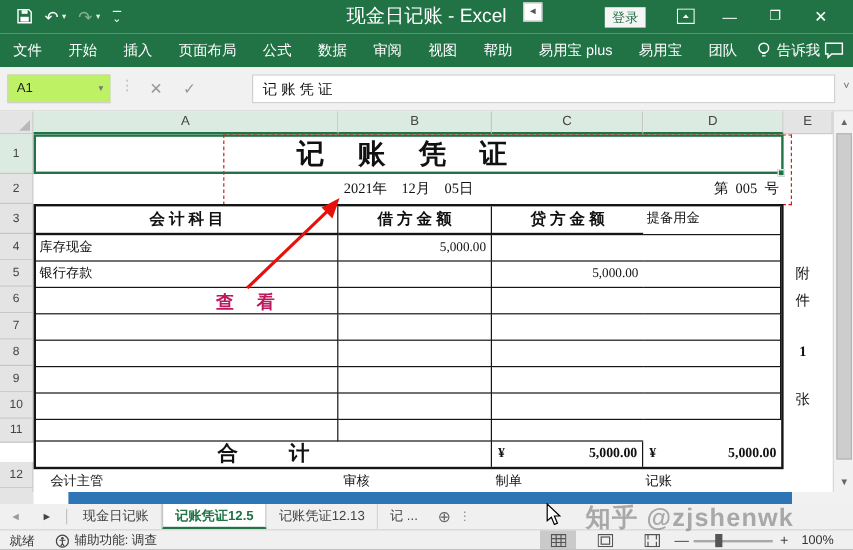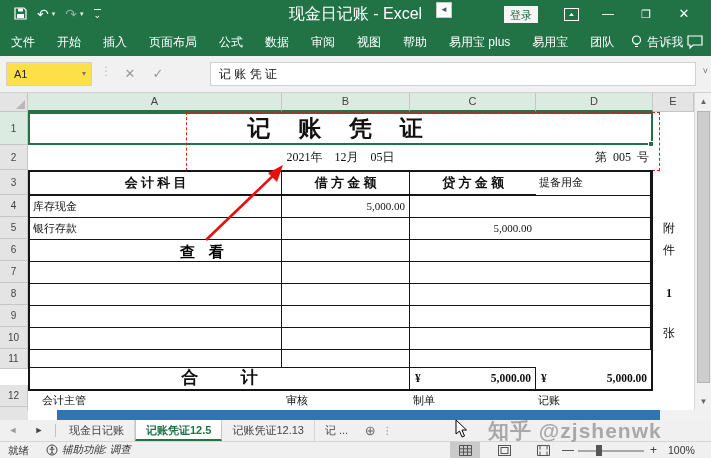--- a/index.html
+++ b/index.html
@@ -25,21 +25,21 @@
   
   .ribbon{position:absolute;left:0;top:28px;width:711px;height:28px;background:#217346;color:#fff;
           display:flex;align-items:center;font-size:12px;}
   .rtab{padding:0 11px;line-height:28px;white-space:nowrap;}
   .tellme{display:flex;align-items:center;gap:5px;padding:0 6px;}
   .chat-icon{position:absolute;right:8px;top:7px;}
 
   
   .fbar{position:absolute;left:0;top:56px;width:711px;height:37px;background:#f1f1f1;
         border-bottom:1px solid #cfcfcf;}
-  .namebox{position:absolute;left:6px;top:6px;width:86px;height:24px;background:#fde047;
+  .namebox{position:absolute;left:6px;top:6px;width:86px;height:24px;background:#bef264;
            border:1px solid #d0d0d0;font-size:11px;line-height:22px;padding-left:7px;color:#222;}
   .namebox .dd{position:absolute;right:5px;top:0;font-size:8px;color:#777;line-height:22px;}
   .fbar .dots{position:absolute;left:100px;top:8px;color:#bbb;font-size:12px;letter-spacing:0;}
   .fbtn{position:absolute;top:6px;height:24px;line-height:24px;color:#999;font-size:13px;width:20px;text-align:center;}
   .fx{font-family:"Liberation Serif",serif;font-style:italic;color:#555;font-size:13px;}
   .ffield{position:absolute;left:210px;top:6px;width:486px;height:24px;background:#fff;
           border:1px solid #d0d0d0;font-size:12px;line-height:22px;padding-left:8px;color:#111;white-space:pre;}
   .fexpand{position:absolute;right:3px;top:10px;font-size:9px;color:#666;}
 
   
@@ -80,22 +80,22 @@
   .vc.amt{font-size:11px;line-height:21px;text-align:right;padding-right:4px;}
   .vc.totrow{border-bottom:none;font-weight:bold;}
   .vc.merged{grid-column:1/3;text-align:center;font-size:17px;line-height:20px;white-space:pre;}
   .vc.totamt{display:flex;justify-content:space-between;font-size:11.5px;line-height:20px;
              padding:0 4px 0 5px;}
 
   .signoff{position:absolute;left:0;top:279px;width:625px;height:19px;font-size:11px;}
   .signoff span{position:absolute;top:2px;white-space:nowrap;}
   .attach{position:absolute;width:20px;text-align:center;font-size:12px;color:#111;}
 
-  .annot-label{position:absolute;left:152px;top:131px;color:#000000;font-weight:bold;
-               font-size:15px;letter-spacing:5px;white-space:pre;font-family:Liberation Serif, serif;}
+  .annot-label{position:absolute;left:152px;top:131px;color:#be185d;font-weight:bold;
+               font-size:15px;letter-spacing:5px;white-space:pre;font-family:Liberation Mono, monospace;}
   .arrow-svg{position:absolute;left:0;top:0;pointer-events:none;}
 
   
   .vscroll{position:absolute;left:694px;top:93px;width:17px;height:317px;background:#f1f1f1;
            border-left:1px solid #d9d9d9;}
   .vs-btn{position:absolute;left:1px;width:15px;height:17px;color:#666;font-size:8px;
           text-align:center;line-height:17px;background:#f1f1f1;}
   .vs-thumb{position:absolute;left:2px;top:18px;width:13px;height:272px;background:#cdcdcd;
             border:1px solid #b5b5b5;}
 
@@ -118,21 +118,21 @@
   .hscroll-left{position:absolute;left:436px;top:2px;width:16px;height:16px;background:#fff;
                 border:1px solid #c9c9c9;color:#555;font-size:8px;text-align:center;line-height:14px;}
   .cursor{position:absolute;left:455px;top:419px;z-index:30;}
   .watermark{position:absolute;left:488px;top:417px;z-index:40;font-size:21px;font-weight:bold;
              color:rgba(125,125,125,.62);white-space:nowrap;letter-spacing:1px;}
 
   
   .statusbar{position:absolute;left:0;top:441px;width:711px;height:17px;background:#f0f0f0;
              border-top:1px solid #d5d5d5;font-size:10.5px;color:#333;}
   .sb-ready{position:absolute;left:8px;top:2px;}
-  .sb-access{position:absolute;left:46px;top:1px;display:flex;align-items:center;gap:4px;font-style:italic;}
+  .sb-access{position:absolute;left:46px;top:1px;display:flex;align-items:flex-end;gap:4px;}
   .viewbtn{position:absolute;top:0;width:30px;height:16px;display:flex;align-items:center;justify-content:center;}
   .viewbtn.active{background:#cacaca;}
   .zminus{position:absolute;left:562px;top:1px;font-size:12px;color:#444;}
   .ztrack{position:absolute;left:578px;top:8px;width:66px;height:2px;background:#a8a8a8;}
   .zthumb{position:absolute;left:596px;top:3px;width:6px;height:11px;background:#555;}
   .zplus{position:absolute;left:650px;top:1px;font-size:12px;color:#444;}
   .zpct{position:absolute;left:668px;top:2px;}
 </style>
 </head>
 <body>

